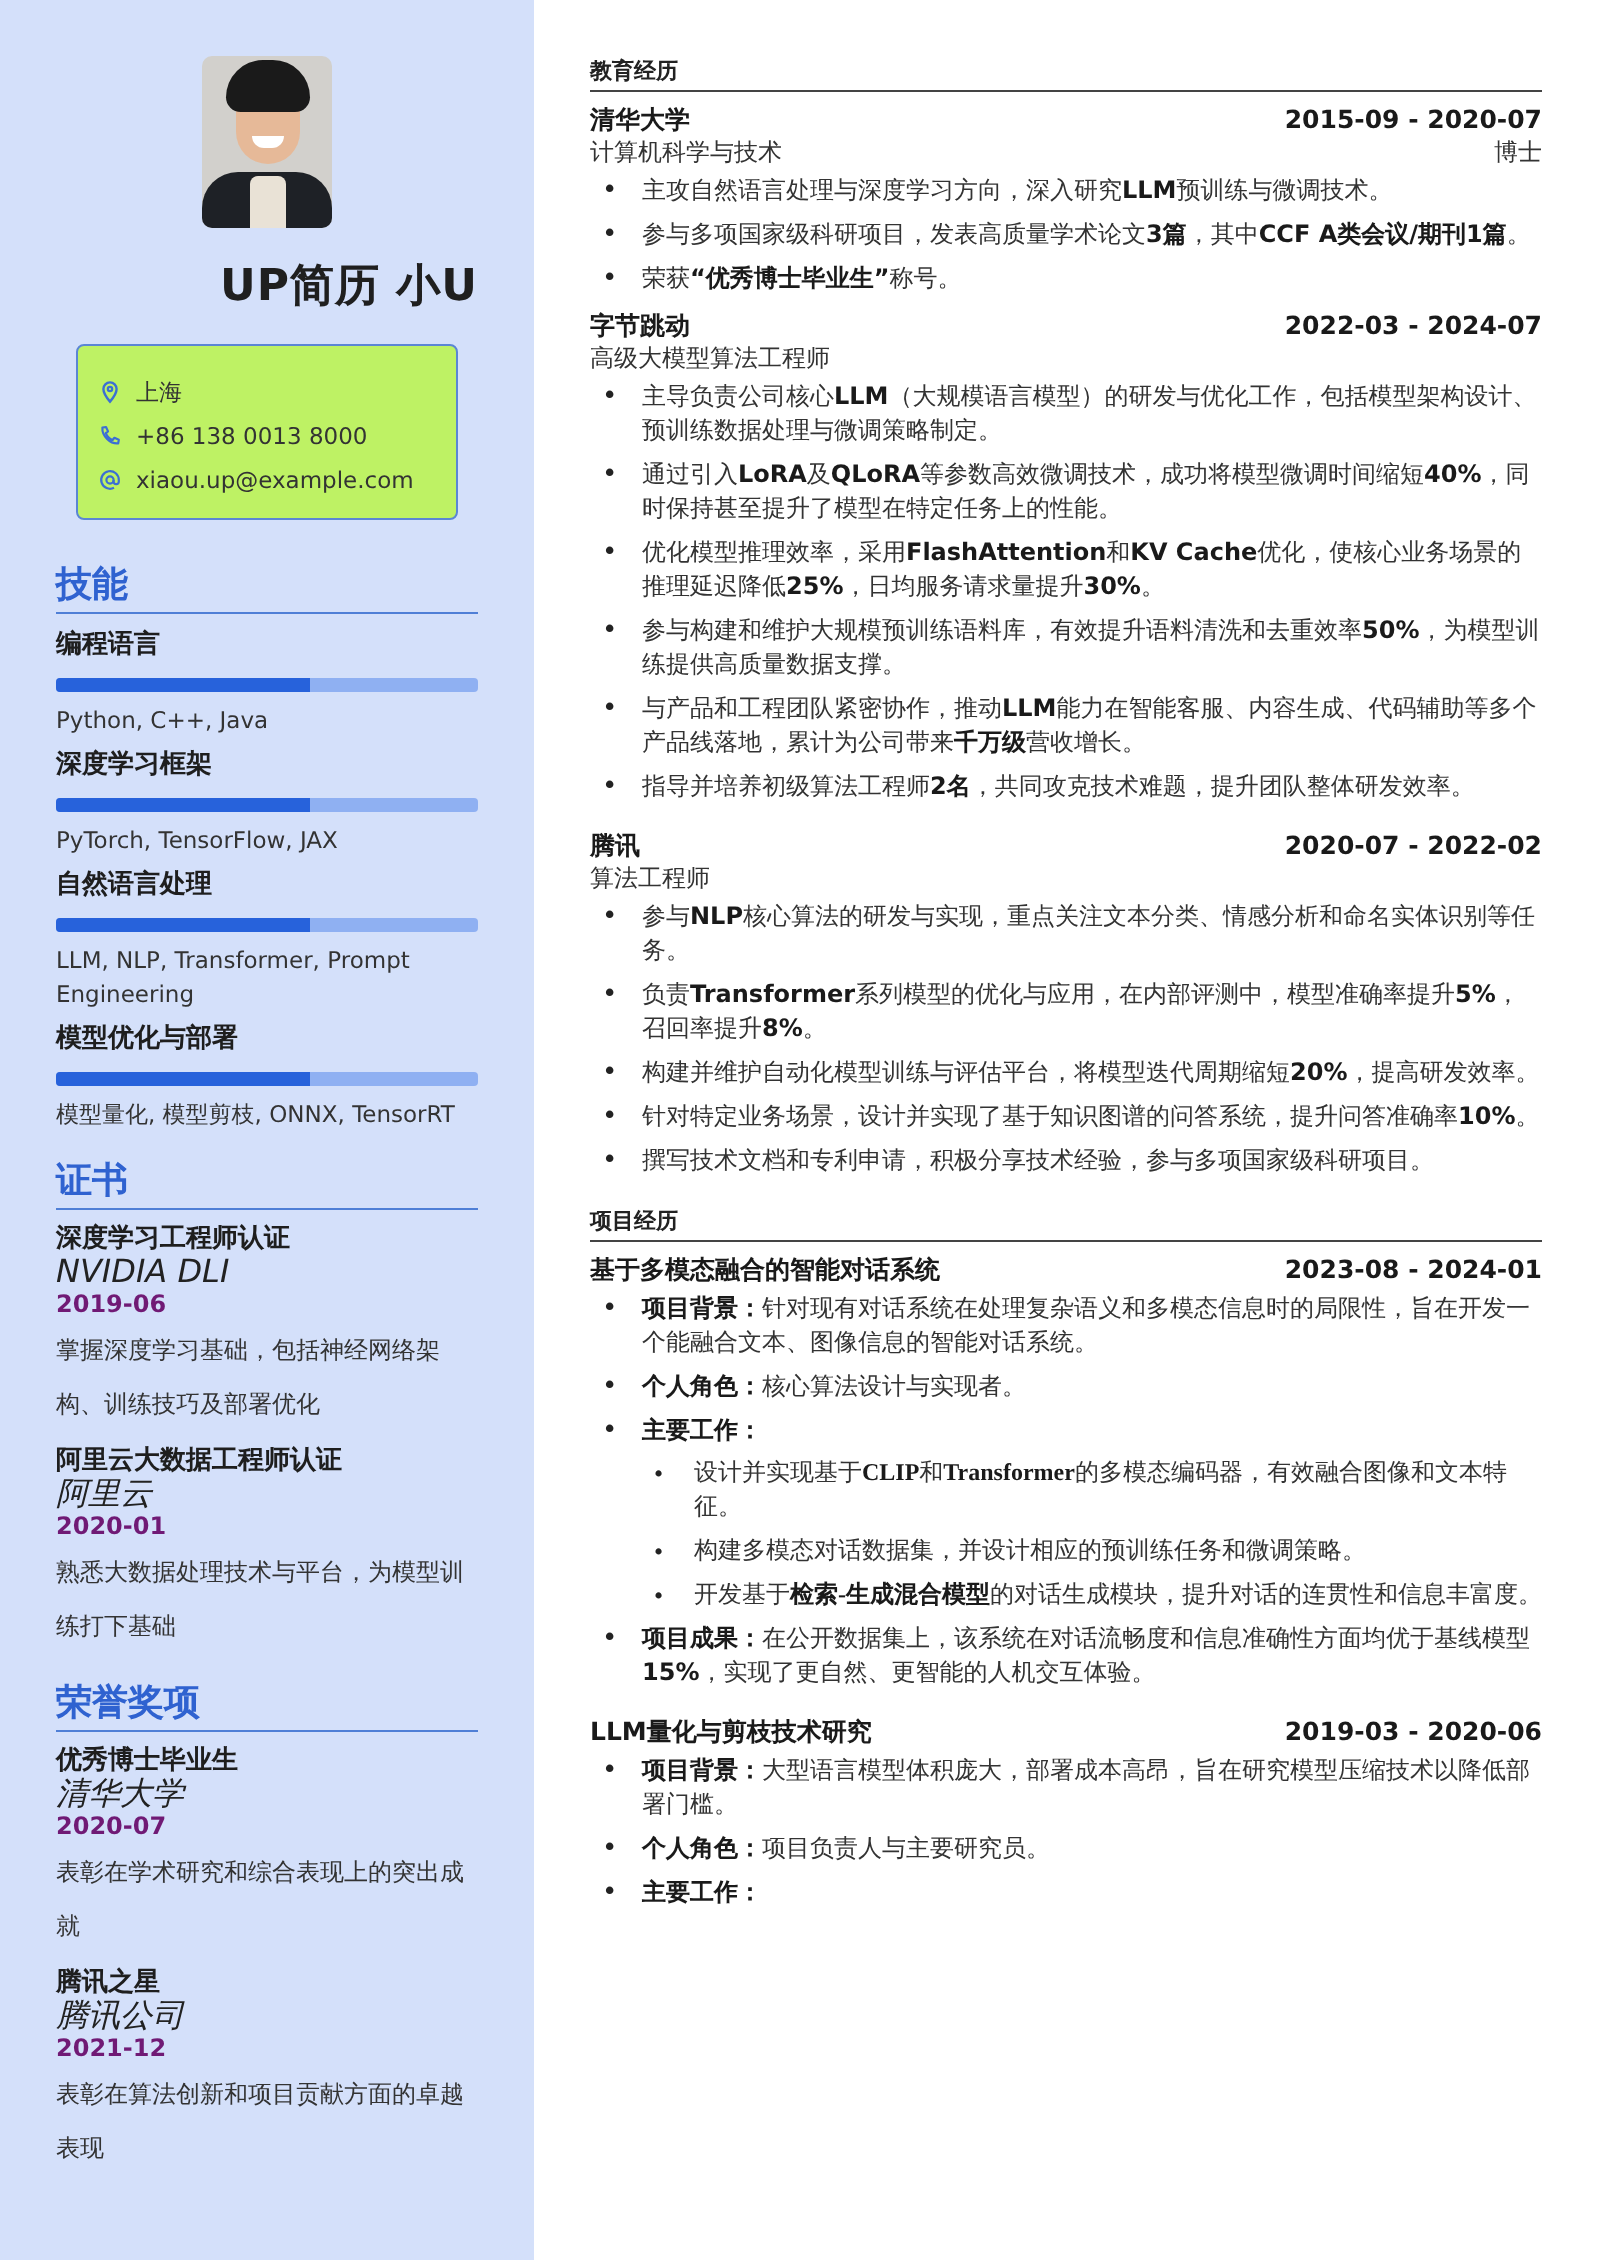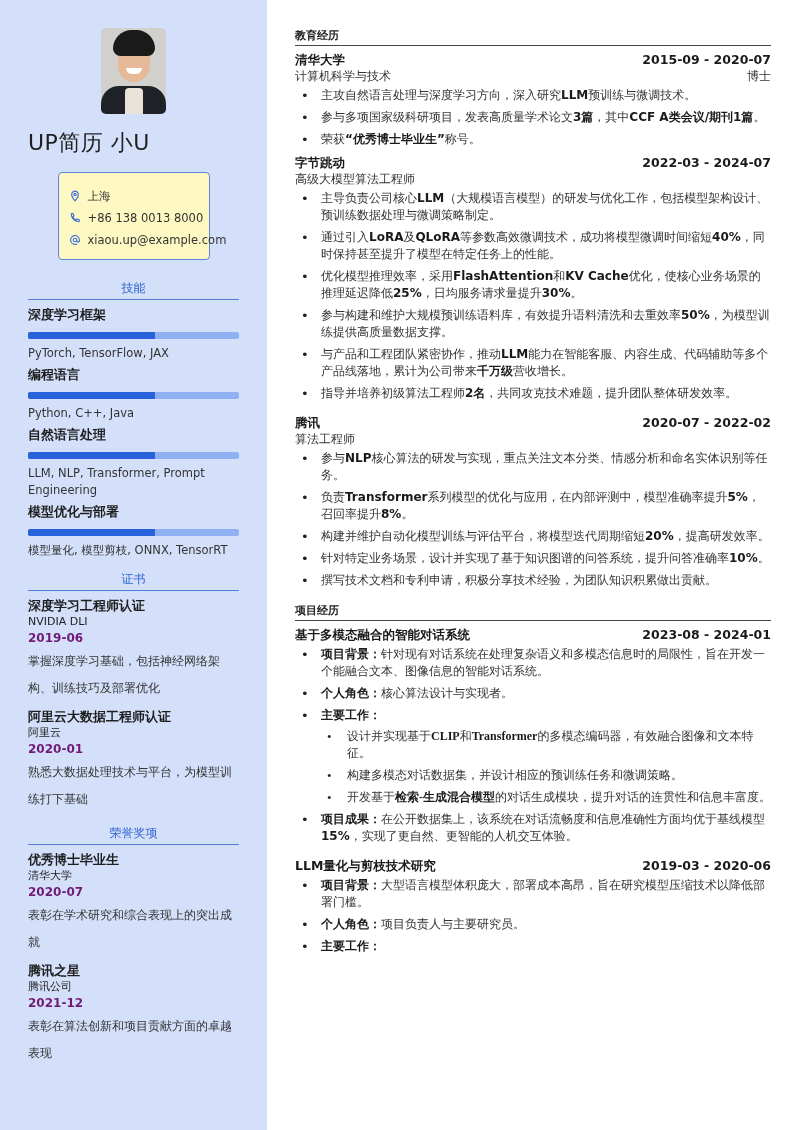--- a/index.html
+++ b/index.html
@@ -13,41 +13,41 @@
   .photo {
     width: 65px; height: 86px; margin: 0 auto; border-radius: 5px; overflow: hidden;
     background: #d2d0cc; position: relative;
   }
   .photo .hair { position: absolute; left: 12px; top: 2px; width: 42px; height: 26px; background: #1a1a1a; border-radius: 20px 20px 8px 8px; }
   .photo .face { position: absolute; left: 17px; top: 14px; width: 32px; height: 40px; background: #e6b998; border-radius: 14px 14px 16px 16px; }
   .photo .smile { position: absolute; left: 25px; top: 40px; width: 16px; height: 6px; background: #fff; border-radius: 0 0 8px 8px; }
   .photo .body { position: absolute; left: 0; top: 58px; width: 65px; height: 30px; background: #1e2126; border-radius: 18px 18px 0 0; }
   .photo .shirt { position: absolute; left: 24px; top: 60px; width: 18px; height: 26px; background: #e9e2d6; border-radius: 4px 4px 0 0; }
 
-  .name { text-align: left; font-size: 22px; font-weight: normal; color: #1f1f1f; margin-top: 14px; letter-spacing: 0.5px; }
+  .name { text-align: right; font-size: 22px; font-weight: bold; color: #1f1f1f; margin-top: 14px; letter-spacing: 0.5px; }
 
   .contact {
-    margin: 14px auto 0; width: 152px; border: 1.5px solid #5b86d4; border-radius: 4px;
-    padding: 12px 0 8px 10px; background: #fef9c3;
+    margin: 14px auto 0; width: 191px; border: 1.5px solid #5b86d4; border-radius: 4px;
+    padding: 12px 0 8px 10px; background: #bef264;
   }
   .contact-row { display: flex; align-items: center; font-size: 11.5px; color: #333; height: 22px; }
   .contact-row .ic { width: 12px; height: 12px; margin-right: 7px; color: #3b6fd4; display: inline-flex; align-items: center; justify-content: center; }
   .contact-row svg { width: 12px; height: 12px; }
 
   .sec-title {
-    color: #2f62d0; font-size: 12px; font-weight: normal; border-bottom: 1.5px solid #4f7fd6;
-    padding-bottom: 2px; margin-top: 10px; margin-bottom: 6px; text-align: center;
+    color: #2f62d0; font-size: 18px; font-weight: bold; border-bottom: 1.5px solid #4f7fd6;
+    padding-bottom: 2px; margin-top: 10px; margin-bottom: 6px;
   }
   .skill-name { font-size: 13px; font-weight: bold; color: #1e1e1e; margin-top: 4px; }
   .bar { height: 7px; background: #8fb0f2; border-radius: 2px; margin-top: 8px; position: relative; }
   .bar .fill { position: absolute; left: 0; top: 0; height: 7px; background: #2762db; border-radius: 2px 0 0 2px; }
   .skill-desc { font-size: 11.5px; color: #333; margin-top: 6px; line-height: 17px; }
 
   .item-title { font-size: 13px; font-weight: bold; color: #1e1e1e; margin-top: 6px; line-height: 17px; }
-  .item-org { font-size: 11px; color: #222; line-height: 16px; }
+  .item-org { font-size: 16px; color: #222; line-height: 16px; font-style: italic; }
   .item-date { font-size: 12px; font-weight: bold; color: #701a75; line-height: 17px; }
   .item-desc { font-size: 12px; color: #333; line-height: 27px; margin-top: 1px; }
 
   .main { position: absolute; left: 295px; top: 28px; width: 476px; }
   .m-sec { font-size: 11px; font-weight: bold; color: #222; border-bottom: 1.5px solid #444; padding-bottom: 2px; margin-bottom: 5px; }
   .m-sec.gap { margin-top: 14px; }
   .entry-head { display: flex; justify-content: space-between; align-items: baseline; font-size: 12.5px; font-weight: bold; color: #1a1a1a; line-height: 17px; }
   .entry-sub { display: flex; justify-content: space-between; font-size: 12px; color: #333; line-height: 16px; }
   ul.bl { list-style: none; margin-top: 3px; }
   ul.bl > li { position: relative; padding-left: 26px; font-size: 12px; line-height: 17px; color: #333; margin-bottom: 5px; }
@@ -95,32 +95,32 @@
             <path d="M7.8 6v.8a1.3 1.3 0 0 0 2.6 0V6A4.4 4.4 0 1 0 8 9.9" fill="none" stroke="#3b6fd4" stroke-width="1.1"></path>
           </svg>
       </span>
       <span>xiaou.up@example.com</span>
     </div>
   </div>
 
   <div class="sec-title" style="margin-top:20px">技能</div>
   <div id="skills-list">
       <div>
+        <div class="skill-name">编程语言</div>
+        <div class="bar">
+          <div class="fill" style="width: 60%;"></div>
+        </div>
+        <div class="skill-desc">Python, C++, Java</div>
+      </div>
+      <div>
         <div class="skill-name">深度学习框架</div>
         <div class="bar">
           <div class="fill" style="width: 60%;"></div>
         </div>
         <div class="skill-desc">PyTorch, TensorFlow, JAX</div>
-      </div>
-      <div>
-        <div class="skill-name">编程语言</div>
-        <div class="bar">
-          <div class="fill" style="width: 60%;"></div>
-        </div>
-        <div class="skill-desc">Python, C++, Java</div>
       </div>
       <div>
         <div class="skill-name">自然语言处理</div>
         <div class="bar">
           <div class="fill" style="width: 60%;"></div>
         </div>
         <div class="skill-desc">LLM, NLP, Transformer, Prompt Engineering</div>
       </div>
       <div>
         <div class="skill-name">模型优化与部署</div>
@@ -208,21 +208,21 @@
           <span>2020-07 - 2022-02</span>
         </div>
         <div class="entry-sub">
           <span>算法工程师</span>
         </div>
         <ul class="bl">
           <li><span>参与</span><b>NLP</b><span>核心算法的研发与实现，重点关注文本分类、情感分析和命名实体识别等任务。</span></li>
           <li><span>负责</span><b>Transformer</b><span>系列模型的优化与应用，在内部评测中，模型准确率提升</span><b>5%</b><span>，召回率提升</span><b>8%</b><span>。</span></li>
           <li><span>构建并维护自动化模型训练与评估平台，将模型迭代周期缩短</span><b>20%</b><span>，提高研发效率。</span></li>
           <li><span>针对特定业务场景，设计并实现了基于知识图谱的问答系统，提升问答准确率</span><b>10%</b><span>。</span></li>
-          <li><span>撰写技术文档和专利申请，积极分享技术经验，为团队知识积累做出贡献。</span></li>
+          <li><span>撰写技术文档和专利申请，积极分享技术经验，参与多项国家级科研项目。</span></li>
         </ul>
       </div>
     </div>
 
   <div class="m-sec gap">项目经历</div>
   <div id="proj-list">
       <div class="entry">
         <div class="entry-head">
           <span>基于多模态融合的智能对话系统</span>
           <span>2023-08 - 2024-01</span>

